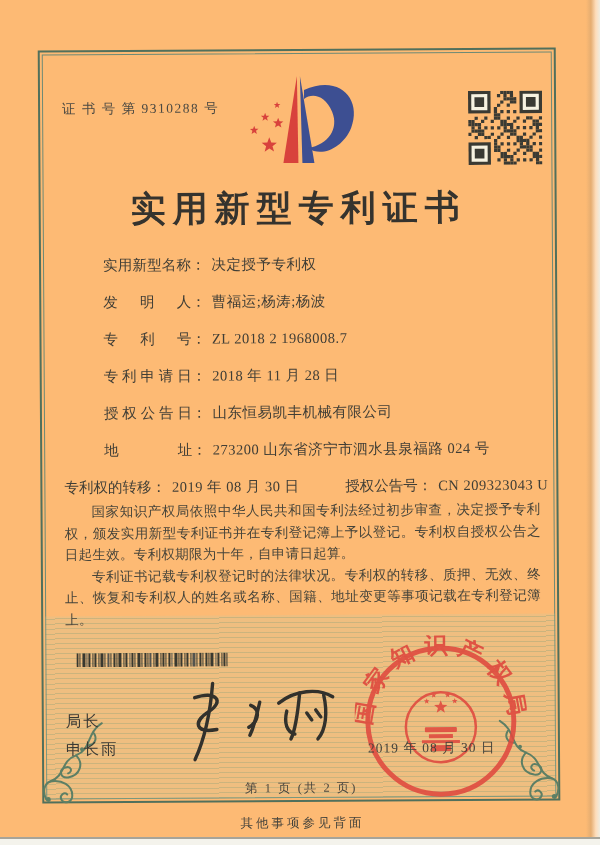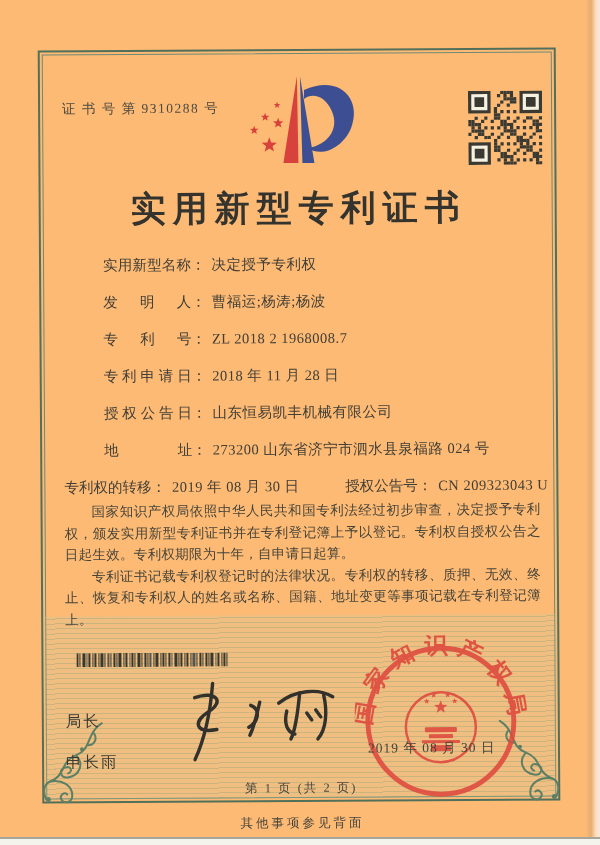--- a/index.html
+++ b/index.html
@@ -46,21 +46,21 @@
   .glbl { display:inline-block; }
 
   .body-text { position:absolute; left:64px; top:500px; width:476px;
     font-size:13.5px; line-height:21.5px; color:#46443a; text-align:justify; letter-spacing:.3px; }
   .body-text p { text-indent:2em; }
 
   .barcode { position:absolute; left:75px; top:652px; }
 
   .officer { position:absolute; left:64px; top:710px; font-family:"Liberation Sans","DejaVu Sans",sans-serif;
     font-size:15.5px; color:#3a3833; font-weight:500; }
-  .officer div { margin-bottom:20px; letter-spacing:2px; }
+  .officer div { margin-bottom:7px; letter-spacing:2px; }
 
   .signature-svg { position:absolute; left:165px; top:675px; }
 
   .seal-svg { position:absolute; left:353px; top:636px; opacity:.88; }
   .seal-date { position:absolute; left:366px; top:740px; font-size:13.5px; color:#45433c; letter-spacing:1px; }
 
   .page-info { position:absolute; left:40px; top:780px; width:518px; text-align:center;
     font-size:12.5px; color:#4a473f; letter-spacing:2px; }
   .back-note { position:absolute; left:0; top:815px; width:600px; text-align:center;
     font-size:12.5px; color:#45433c; letter-spacing:3px; }

